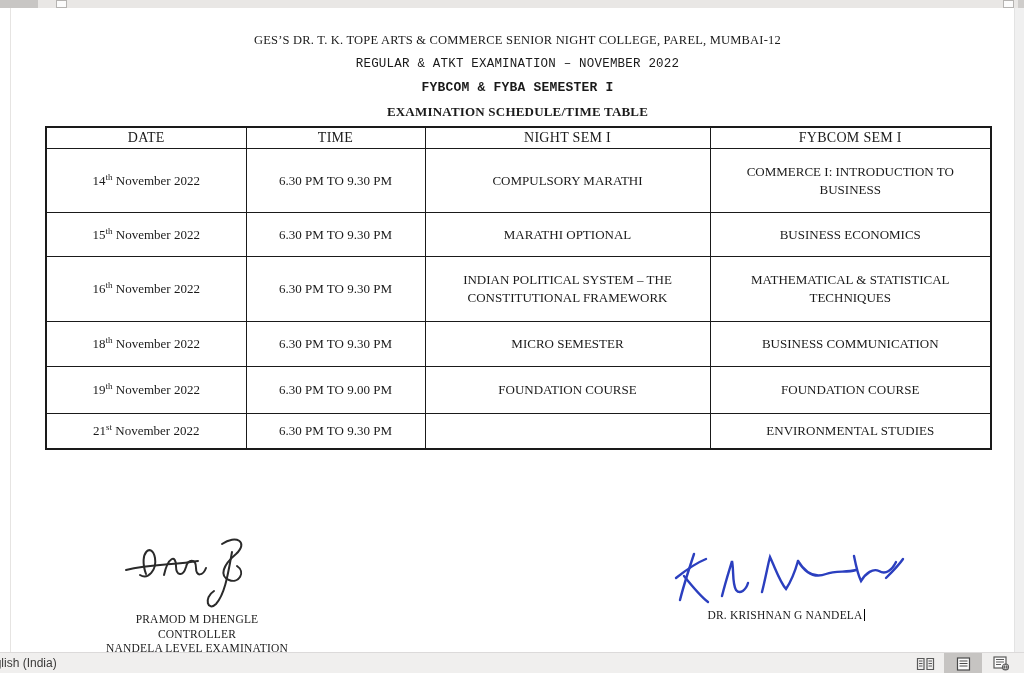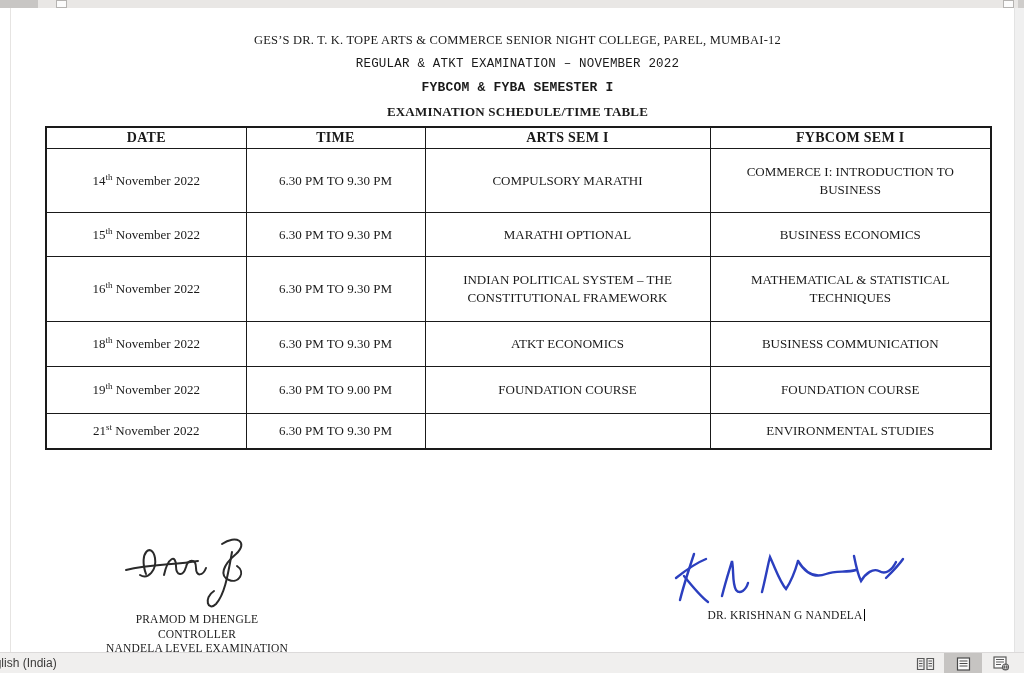--- a/index.html
+++ b/index.html
@@ -24,21 +24,21 @@
   .title-line.bold { font-weight:bold; font-size:13px; }
   .title-line.sp { margin-top:0;font-family:Liberation Mono, monospace; }
 
   
   table.schedule { position:absolute; top:118px; left:45px; width:945px;
     border-collapse:collapse; table-layout:fixed; }
   table.schedule th, table.schedule td {
     border:1px solid #1a1a1a; text-align:center; vertical-align:middle;
     font-size:13px; padding:2px 6px; white-space:pre-line; line-height:18px; }
   table.schedule { border:2px solid #1a1a1a; }
-  table.schedule th { font-size:14px; font-weight:bold; height:19px; padding:1px 20px; letter-spacing:.3px; }
+  table.schedule th { font-size:14px; font-weight:normal; height:19px; padding:1px 20px; letter-spacing:.3px; }
   td.sp2 { line-height:33px;margin-left:46px; }
   td.tight { line-height:19px; }
   tbody tr:nth-child(1) td { height:64px; }
   tbody tr:nth-child(2) td { height:44px; }
   tbody tr:nth-child(3) td { height:65px; }
   tbody tr:nth-child(4) td { height:45px; }
   tbody tr:nth-child(5) td { height:47px; }
   tbody tr:nth-child(6) td { height:35px; }
   tbody tr:nth-child(7) td { height:38px; }
   sup.ord { font-size:9px; vertical-align:super; line-height:0; }
@@ -89,21 +89,21 @@
     <colgroup>
         <col style="width:200px">
         <col style="width:179px">
         <col style="width:285px">
         <col style="width:281px">
       </colgroup>
     <thead>
       <tr>
         <th>DATE</th>
         <th>TIME</th>
-        <th>ARTS SEM I</th>
+        <th>NIGHT SEM I</th>
         <th>FYBCOM SEM I</th>
       </tr>
     </thead>
     <tbody>
         <tr>
           <td><span>14</span><sup class="ord">th</sup><span> November 2022</span></td>
           <td>6.30 PM TO 9.30 PM</td>
           <td class="">COMPULSORY MARATHI</td>
           <td class="sp2">COMMERCE I: INTRODUCTION TO
 BUSINESS</td>
@@ -118,21 +118,21 @@
           <td><span>16</span><sup class="ord">th</sup><span> November 2022</span></td>
           <td>6.30 PM TO 9.30 PM</td>
           <td class="sp2">INDIAN POLITICAL SYSTEM – THE
 CONSTITUTIONAL FRAMEWORK</td>
           <td class="sp2">MATHEMATICAL &amp; STATISTICAL
 TECHNIQUES</td>
         </tr>
         <tr>
           <td><span>18</span><sup class="ord">th</sup><span> November 2022</span></td>
           <td>6.30 PM TO 9.30 PM</td>
-          <td class="">ATKT ECONOMICS</td>
+          <td class="">MICRO SEMESTER</td>
           <td class="">BUSINESS COMMUNICATION</td>
         </tr>
         <tr>
           <td><span>19</span><sup class="ord">th</sup><span> November 2022</span></td>
           <td>6.30 PM TO 9.00 PM</td>
           <td class="">FOUNDATION COURSE</td>
           <td class="">FOUNDATION COURSE</td>
         </tr>
         <tr>
           <td><span>21</span><sup class="ord">st</sup><span> November 2022</span></td>

